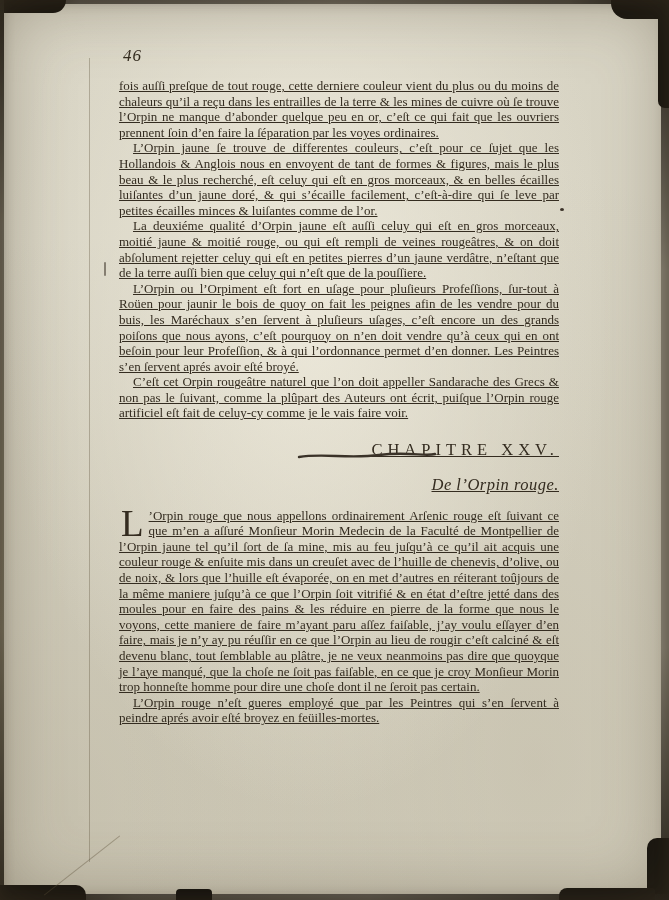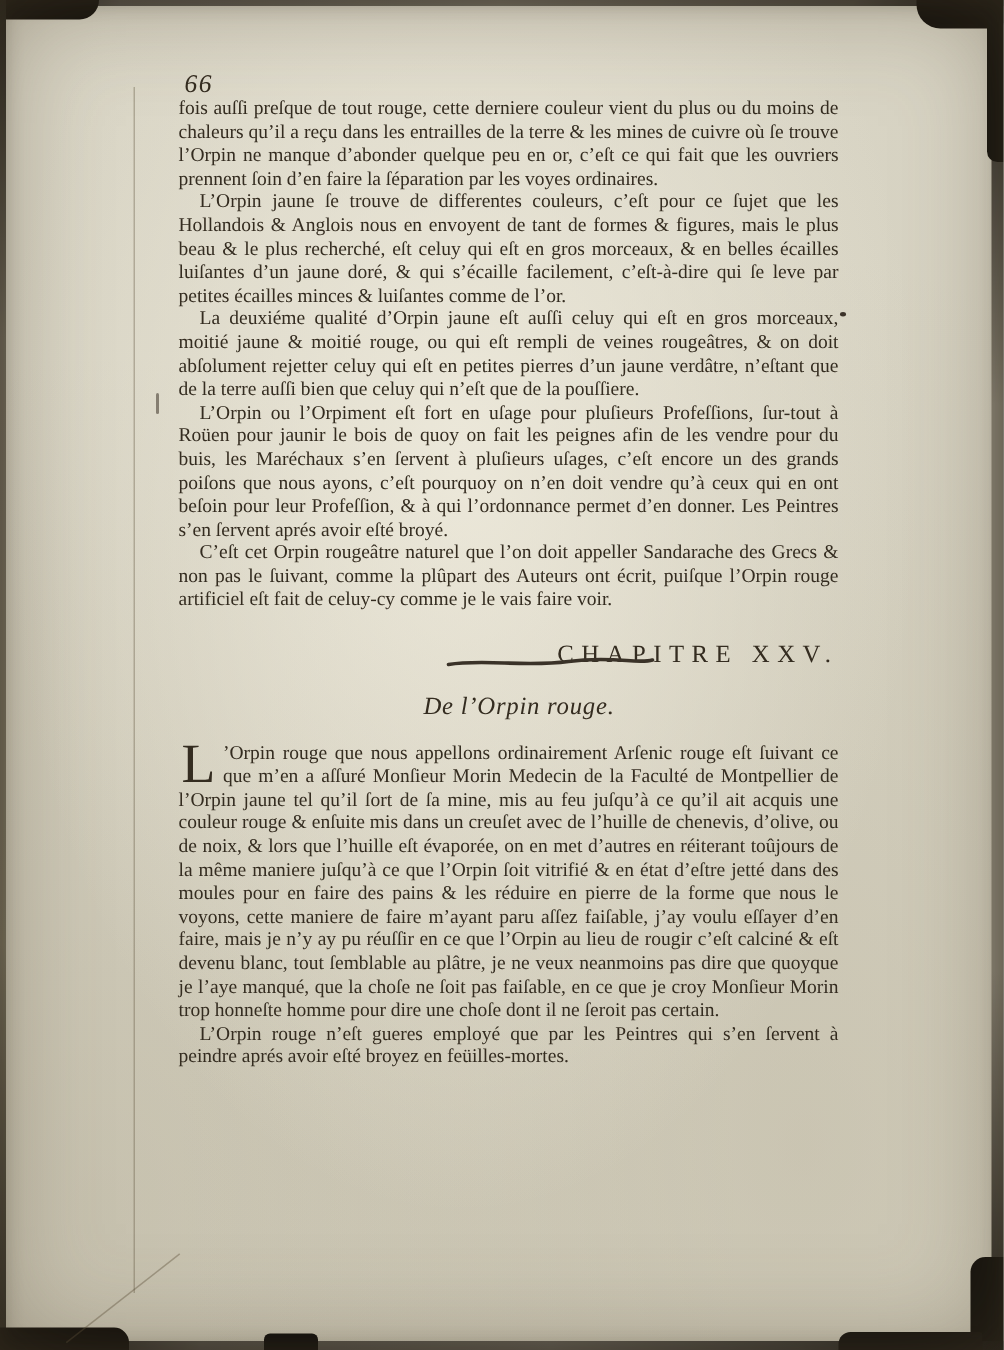--- a/index.html
+++ b/index.html
@@ -19,29 +19,29 @@
     content:""; position:absolute; inset:0; pointer-events:none;
     box-shadow: inset 0 0 70px rgba(80,68,48,.40), inset 0 0 14px rgba(45,38,26,.45);
   }
 
   
   .header { position:absolute; top:38px; left:119px; width:440px; height:34px; }
   .page-num { position:absolute; left:4px; top:8px; font-size:17px; font-style:italic; letter-spacing:1px; }
   .running-header { display:block; text-align:center; font-size:21px; letter-spacing:1.5px; transform:translateX(-14px); }
 
   
-  .content { position:absolute; top:64px; left:119px; width:440px; font-size:13px; line-height:15.6px; text-align:justify; }
+  .content { position:absolute; top:78px; left:119px; width:440px; font-size:13px; line-height:15.6px; text-align:justify;text-decoration:underline; }
   .content p { text-indent:14px; }
   .content p.no-indent { text-indent:0; }
 
   .chapter-heading-wrap { position:relative; margin-top:21px; height:24px; }
   .chapter-heading { font-weight:normal; font-size:16.5px; letter-spacing:5px; text-align:right; text-indent:5px; }
   .ink-strike { position:absolute; left:178px; top:8px; width:140px; height:12px; pointer-events:none; }
 
-  .chapter-subtitle { margin-top:11px; font-style:italic; font-size:16.5px; text-align:center; letter-spacing:.5px; text-indent:0; }
+  .chapter-subtitle { margin-top:11px; font-style:italic; font-size:16.5px; text-align:right; letter-spacing:.5px; text-indent:0; }
 
   .opening { margin-top:15px; text-indent:0 !important; }
   .dropcap { float:left; font-size:37px; line-height:29px; padding:1px 5px 0 2px; }
 
   
   .artifact { position:absolute; pointer-events:none; }
   .edge-top    { top:0; left:0; right:0; height:4px; background:linear-gradient(90deg,#14120e 0%,#55514a 12%,#6e6a5f 50%,#4b473f 85%,#14120e 100%); }
   .blob-tl     { top:0; left:0; width:66px; height:13px; background:#14110c; border-radius:0 0 14px 4px; }
   .blob-tr     { top:0; right:0; width:58px; height:19px; background:#14110c; border-radius:0 0 4px 16px; }
   .edge-left   { left:0; top:0; bottom:0; width:4px; background:linear-gradient(#1d1b15,#6e695c 25%,#78725f 70%,#2b2820); }
@@ -56,21 +56,21 @@
   .crease-diag { left:34px; bottom:34px; width:96px; height:1px; background:rgba(92,80,58,.4); transform:rotate(-38deg); }
   .speck-1     { left:560px; top:208px; width:4px; height:3px; background:#3c332a; border-radius:50%; }
   .speck-2     { left:104px; top:262px; width:2px; height:14px; background:rgba(60,51,40,.55); border-radius:2px; }
 </style>
 </head>
 <body>
 
 <div class="page">
 
   <div class="header">
-    <span class="page-num">66</span>
+    <span class="page-num">46</span>
   </div>
 
   <div class="content">
     <p class="no-indent">fois auſſi preſque de tout rouge, cette derniere couleur vient du plus ou du moins de chaleurs qu’il a reçu dans les entrailles de la terre &amp; les mines de cuivre où ſe trouve l’Orpin ne manque d’abonder quelque peu en or, c’eſt ce qui fait que les ouvriers prennent ſoin d’en faire la ſéparation par les voyes ordinaires.</p>
     <p>L’Orpin jaune ſe trouve de differentes couleurs, c’eſt pour ce ſujet que les Hollandois &amp; Anglois nous en envoyent de tant de formes &amp; figures, mais le plus beau &amp; le plus recherché, eſt celuy qui eſt en gros morceaux, &amp; en belles écailles luiſantes d’un jaune doré, &amp; qui s’écaille facilement, c’eſt-à-dire qui ſe leve par petites écailles minces &amp; luiſantes comme de l’or.</p>
     <p>La deuxiéme qualité d’Orpin jaune eſt auſſi celuy qui eſt en gros morceaux, moitié jaune &amp; moitié rouge, ou qui eſt rempli de veines rougeâtres, &amp; on doit abſolument rejetter celuy qui eſt en petites pierres d’un jaune verdâtre, n’eſtant que de la terre auſſi bien que celuy qui n’eſt que de la pouſſiere.</p>
     <p>L’Orpin ou l’Orpiment eſt fort en uſage pour pluſieurs Profeſſions, ſur-tout à Roüen pour jaunir le bois de quoy on fait les peignes afin de les vendre pour du buis, les Maréchaux s’en ſervent à pluſieurs uſages, c’eſt encore un des grands poiſons que nous ayons, c’eſt pourquoy on n’en doit vendre qu’à ceux qui en ont beſoin pour leur Profeſſion, &amp; à qui l’ordonnance permet d’en donner. Les Peintres s’en ſervent aprés avoir eſté broyé.</p>
     <p>C’eſt cet Orpin rougeâtre naturel que l’on doit appeller Sandarache des Grecs &amp; non pas le ſuivant, comme la plûpart des Auteurs ont écrit, puiſque l’Orpin rouge artificiel eſt fait de celuy-cy comme je le vais faire voir.</p>
 
     <div class="chapter-heading-wrap">

